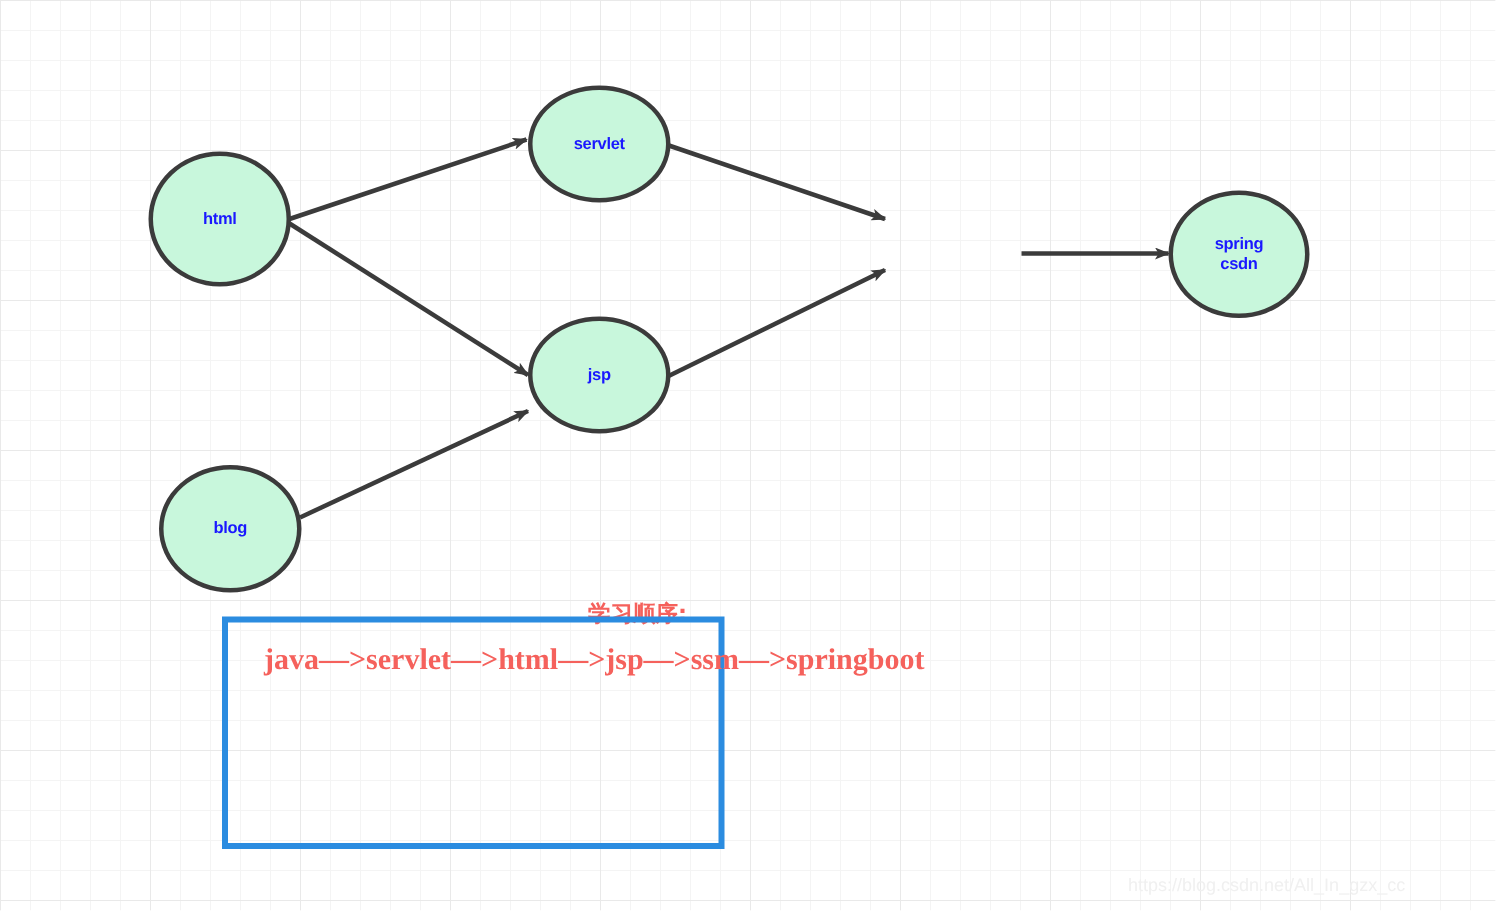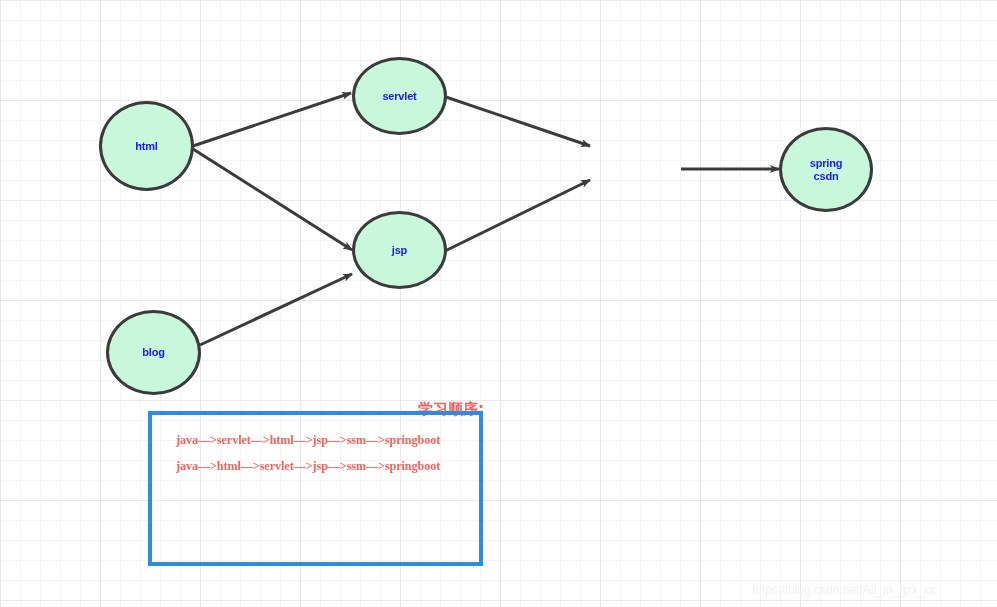--- a/index.html
+++ b/index.html
@@ -58,42 +58,41 @@
 
   #order-title {
     position: absolute;
     left: 392px;
     top: 400px;
     color: #f5615c;
     font-weight: bold;
     font-size: 15px;
     white-space: nowrap;
     font-family: "DejaVu Sans", sans-serif;
-    margin-left: 26px;
   }
   #order-box {
     position: absolute;
     left: 148px;
     top: 411px;
     width: 335px;
     height: 155px;
     box-sizing: border-box;
     border: 4px solid #2b8ce0;
     background: transparent;
   }
   #order-lines {
     position: absolute;
     left: 176px;
     top: 427px;
     width: 560px;
   }
   .order-line {
     color: #f5615c;
     font-weight: bold;
-    font-size: 12px;
+    font-size: 20px;
     line-height: 26px;
     white-space: nowrap;
     font-family: "Liberation Serif", serif;
   }
   #watermark {
     position: absolute;
     left: 752px;
     top: 583px;
     color: #f0f0f0;
     font-size: 12px;
@@ -144,18 +143,17 @@
     <span class="node-label">spring
 csdn</span>
   </div>
 
   <div id="order-title">学习顺序:</div>
 
   <div id="order-box"></div>
 
   <div id="order-lines">
     <div class="order-line">java—&gt;servlet—&gt;html—&gt;jsp—&gt;ssm—&gt;springboot</div>
-    <div class="order-line">java—&gt;html—&gt;servlet—&gt;jsp—&gt;ssm—&gt;springboot</div>
   </div>
 
   <div id="watermark">https://blog.csdn.net/All_In_gzx_cc</div>
 
 </div>
 
 </body></html>

